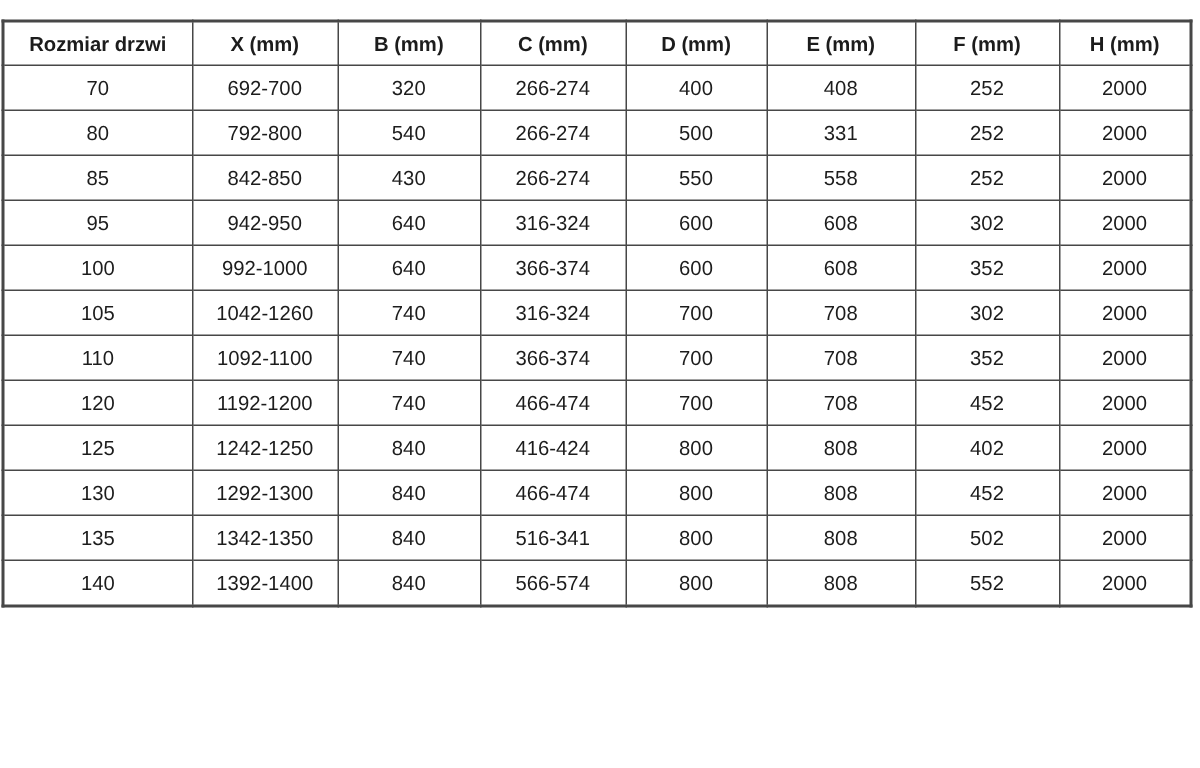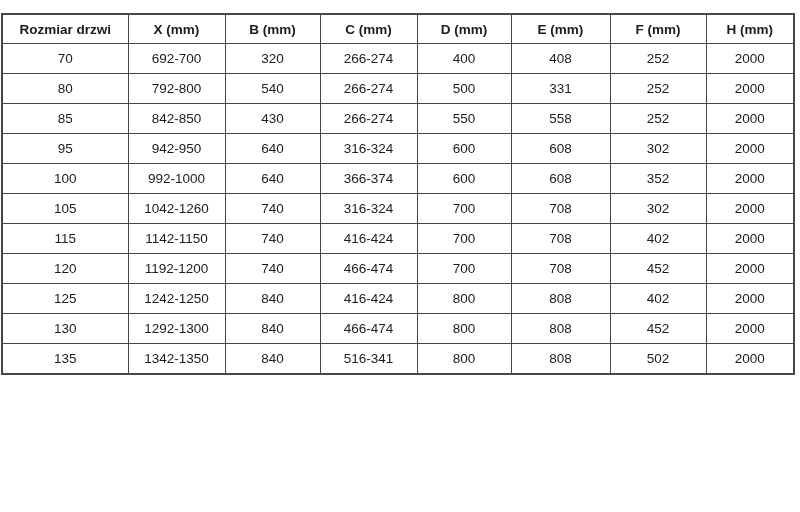--- a/index.html
+++ b/index.html
@@ -123,27 +123,27 @@
           <td>105</td>
           <td>1042-1260</td>
           <td>740</td>
           <td>316-324</td>
           <td>700</td>
           <td>708</td>
           <td>302</td>
           <td>2000</td>
         </tr>
         <tr>
-          <td>115</td>
-          <td>1142-1150</td>
+          <td>110</td>
+          <td>1092-1100</td>
           <td>740</td>
-          <td>416-424</td>
+          <td>366-374</td>
           <td>700</td>
           <td>708</td>
-          <td>402</td>
+          <td>352</td>
           <td>2000</td>
         </tr>
         <tr>
           <td>120</td>
           <td>1192-1200</td>
           <td>740</td>
           <td>466-474</td>
           <td>700</td>
           <td>708</td>
           <td>452</td>
@@ -172,15 +172,25 @@
         <tr>
           <td>135</td>
           <td>1342-1350</td>
           <td>840</td>
           <td>516-341</td>
           <td>800</td>
           <td>808</td>
           <td>502</td>
           <td>2000</td>
         </tr>
+        <tr>
+          <td>140</td>
+          <td>1392-1400</td>
+          <td>840</td>
+          <td>566-574</td>
+          <td>800</td>
+          <td>808</td>
+          <td>552</td>
+          <td>2000</td>
+        </tr>
       </tbody>
   </table>
 </div>
 
 </body></html>

